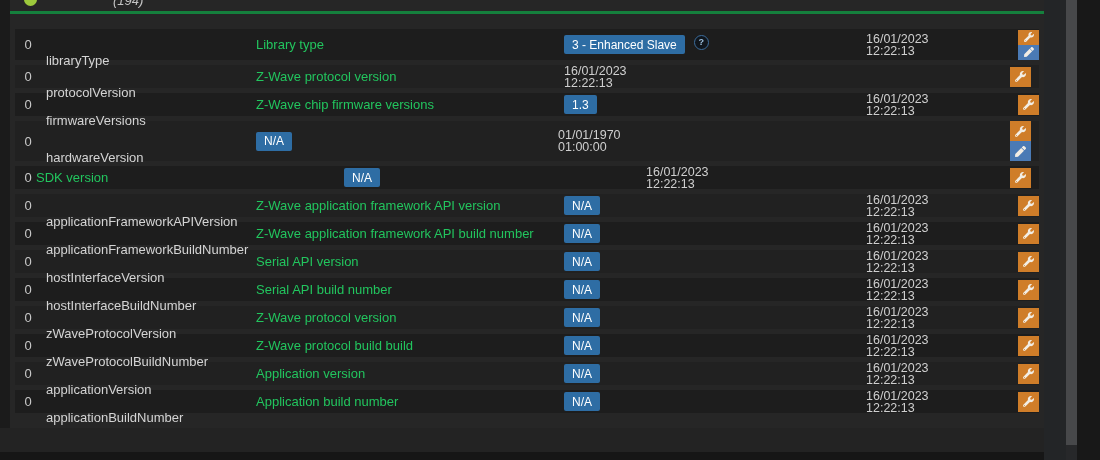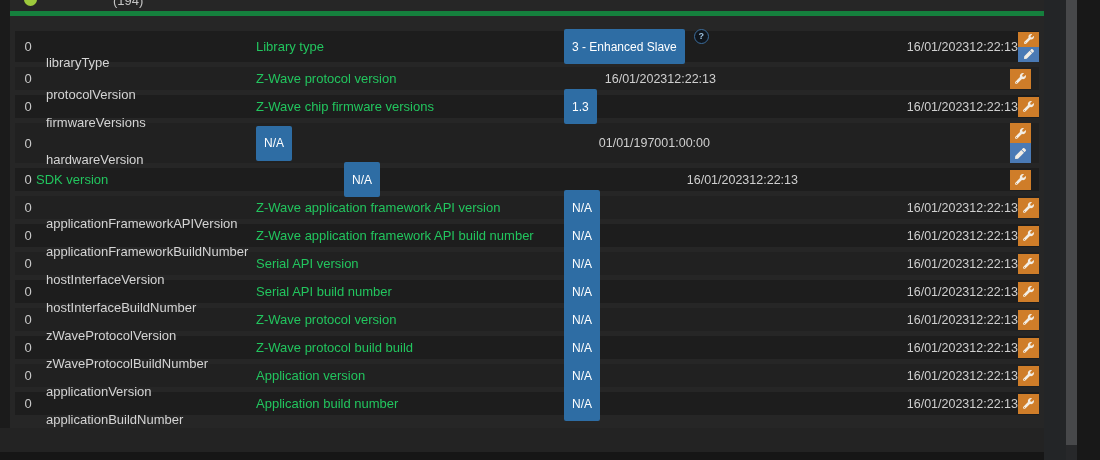--- a/index.html
+++ b/index.html
@@ -8,21 +8,22 @@
     background:var(--page-bg,#1b1b1b);
     font-family:"Liberation Sans",sans-serif;
     -webkit-font-smoothing:antialiased;
   }
   .panel{
     position:absolute;left:10px;top:0;width:1034px;height:428px;
     background:var(--panel-bg,#262626);
   }
   .panel-top{
     position:relative;height:11px;overflow:hidden;
-    border-bottom:5px solid #15803d;
+    border-bottom:3px solid #15803d;
+    font-style:italic;
   }
   .status-dot{
     position:absolute;left:14px;top:-7px;width:13px;height:13px;border-radius:50%;
     background:var(--status-dot,#9dc93c);
   }
   .partial-count{
     position:absolute;left:103px;top:-7px;font-size:13px;color:#c4c4c4;
   }
   .rows{padding:15px 5px 0 5px;}
   .row{
@@ -31,32 +32,32 @@
   }
   .row.even{background:var(--row-even,#212121);}
   .row.tall-a{height:31px;}
   .row.tall-b{height:40px;}
   .c-index{width:16px;padding-left:5px;text-align:center;font-size:13px;color:#c9c9c9;flex:none;}
   .c-name{width:210px;padding-left:10px;font-size:13px;color:#d4d4d4;flex:none;
     white-space:nowrap;overflow:hidden;margin-top:32px;}
   .c-label{width:308px;font-size:13px;color:#22c55e;flex:none;white-space:nowrap;overflow:hidden;}
   .c-value{width:302px;flex:none;display:flex;align-items:center;}
   .badge{
-    display:inline-flex;align-items:center;height:19px;padding:8px 8px;
+    display:inline-flex;align-items:center;height:19px;padding:0 8px;
     background:var(--badge-bg,#2e6da4);color:#fff;font-size:12px;border-radius:2px;
     white-space:nowrap;
   }
   .help{
     width:13px;height:13px;margin-left:9px;border-radius:50%;
     background:#10161d;border:1.5px solid #3c6d9c;color:#9fc3e0;
     font-size:9px;font-weight:bold;line-height:13px;text-align:center;
     cursor:pointer;flex:none;
   }
   .row.tall-a .help{align-self:flex-start;margin-top:0;}
-  .c-date{width:152px;flex:none;display:flex;flex-direction:row;justify-content:flex-end;
+  .c-date{width:152px;flex:none;display:flex;flex-direction:column;justify-content:flex-start;
     font-size:12.5px;line-height:12px;color:#cfcfcf;}
   .c-actions{margin-left:auto;padding-right:8px;display:flex;flex-direction:column;
     justify-content:center;flex:none;}
   .icon-btn{
     width:21px;height:20px;border:none;padding:0;margin:0;cursor:pointer;
     display:flex;align-items:center;justify-content:center;border-radius:0;
   }
   .icon-btn svg{width:11px;height:11px;fill:#f2ede4;}
   .icon-btn.orange{background:var(--wrench-btn-bg,#cf7d29);}
   .icon-btn.blue{background:var(--pencil-btn-bg,#4a7ab5);}

